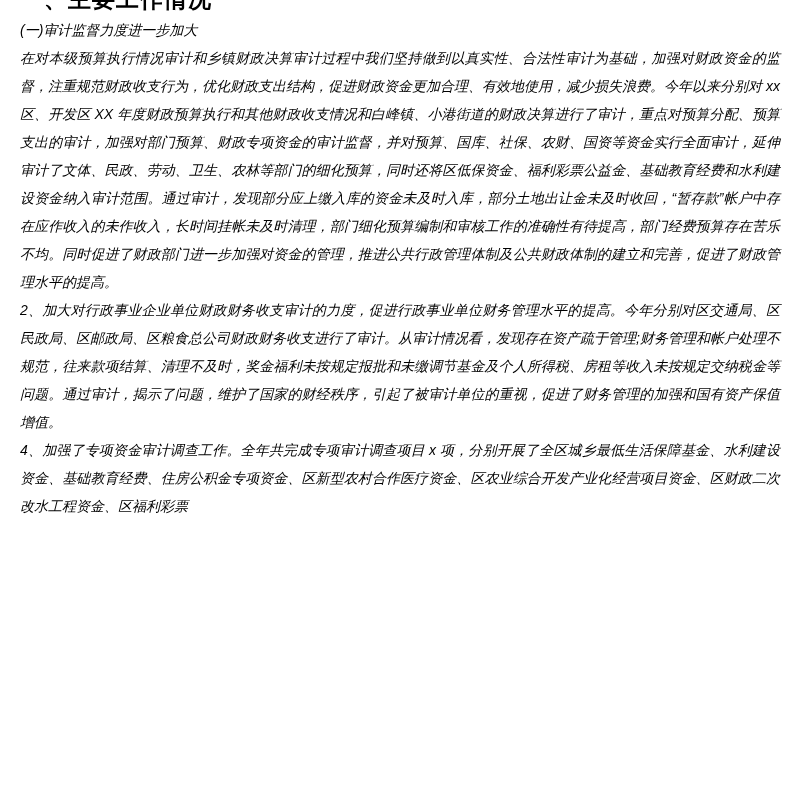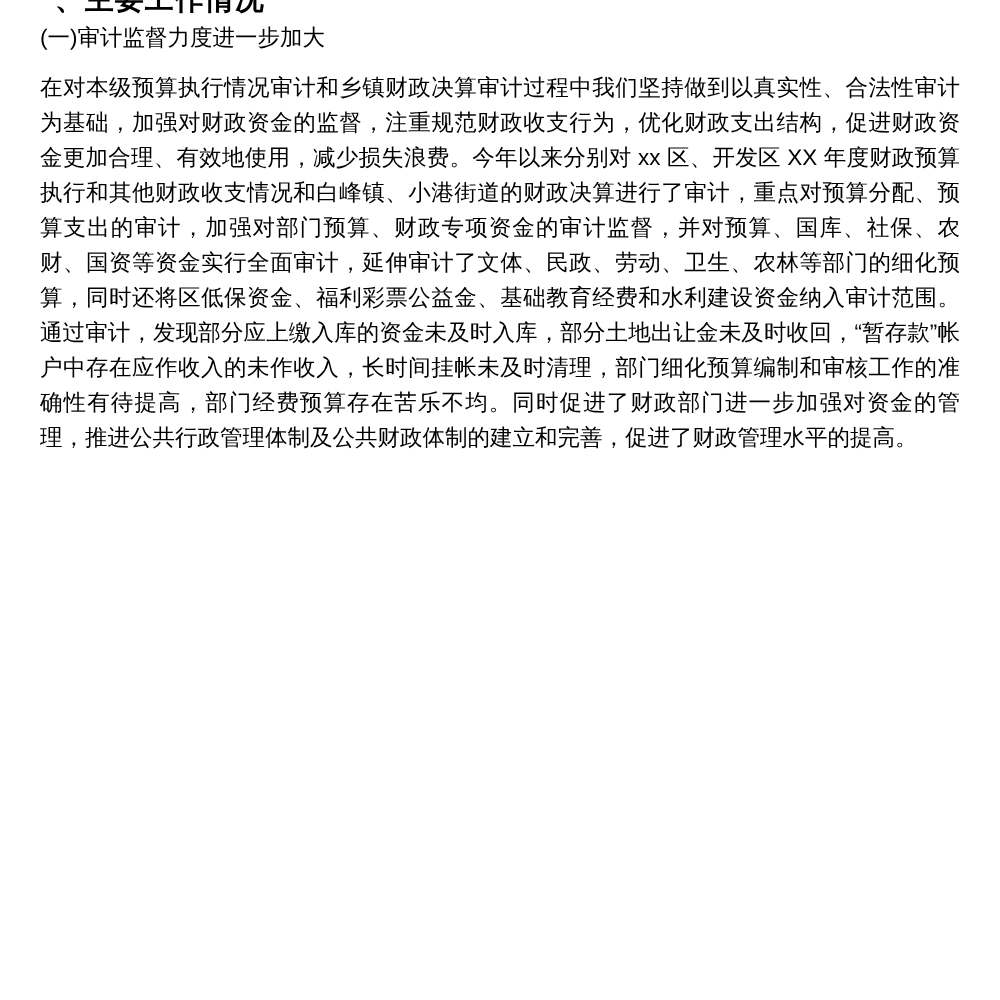--- a/index.html
+++ b/index.html
@@ -21,31 +21,34 @@
   .heading {
     font-size: 23px;
     font-weight: 700;
     line-height: 23px;
     margin: -12px 0 0 0;      
     letter-spacing: 1px;
     white-space: nowrap;
     overflow: hidden;
   }
   .para {
-    font-size: 18px;
+    font-size: 14px;
     line-height: 28px;
-    margin: 12px;
+    margin: 0;
     text-align: justify;
     text-justify: inter-ideograph;
     word-break: break-all;
+    font-style: italic;
   }
   .sub-heading {
     margin-top: 5px;
   }
 </style>
 </head>
 <body>
 
 <div class="page">
   <div class="heading">一、主要工作情况</div>
   <p class="para sub-heading">(一)审计监督力度进一步加大</p>
   <p class="para">在对本级预算执行情况审计和乡镇财政决算审计过程中我们坚持做到以真实性、合法性审计为基础，加强对财政资金的监督，注重规范财政收支行为，优化财政支出结构，促进财政资金更加合理、有效地使用，减少损失浪费。今年以来分别对 xx 区、开发区 XX 年度财政预算执行和其他财政收支情况和白峰镇、小港街道的财政决算进行了审计，重点对预算分配、预算支出的审计，加强对部门预算、财政专项资金的审计监督，并对预算、国库、社保、农财、国资等资金实行全面审计，延伸审计了文体、民政、劳动、卫生、农林等部门的细化预算，同时还将区低保资金、福利彩票公益金、基础教育经费和水利建设资金纳入审计范围。通过审计，发现部分应上缴入库的资金未及时入库，部分土地出让金未及时收回，“暂存款”帐户中存在应作收入的未作收入，长时间挂帐未及时清理，部门细化预算编制和审核工作的准确性有待提高，部门经费预算存在苦乐不均。同时促进了财政部门进一步加强对资金的管理，推进公共行政管理体制及公共财政体制的建立和完善，促进了财政管理水平的提高。</p>
+  <p class="para">2、加大对行政事业企业单位财政财务收支审计的力度，促进行政事业单位财务管理水平的提高。今年分别对区交通局、区民政局、区邮政局、区粮食总公司财政财务收支进行了审计。从审计情况看，发现存在资产疏于管理;财务管理和帐户处理不规范，往来款项结算、清理不及时，奖金福利未按规定报批和未缴调节基金及个人所得税、房租等收入未按规定交纳税金等问题。通过审计，揭示了问题，维护了国家的财经秩序，引起了被审计单位的重视，促进了财务管理的加强和国有资产保值增值。</p>
+  <p class="para">4、加强了专项资金审计调查工作。全年共完成专项审计调查项目 x 项，分别开展了全区城乡最低生活保障基金、水利建设资金、基础教育经费、住房公积金专项资金、区新型农村合作医疗资金、区农业综合开发产业化经营项目资金、区财政二次改水工程资金、区福利彩票</p>
 </div>
 
 </body></html>

